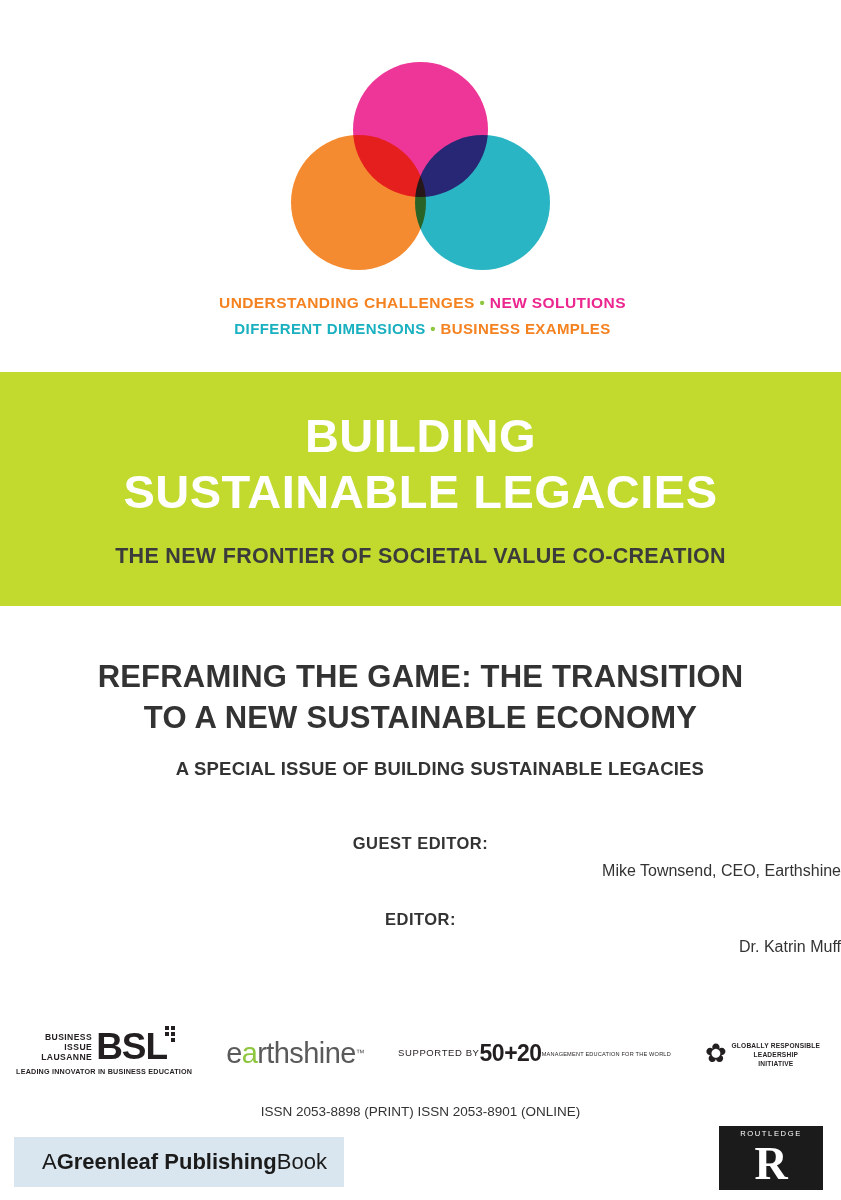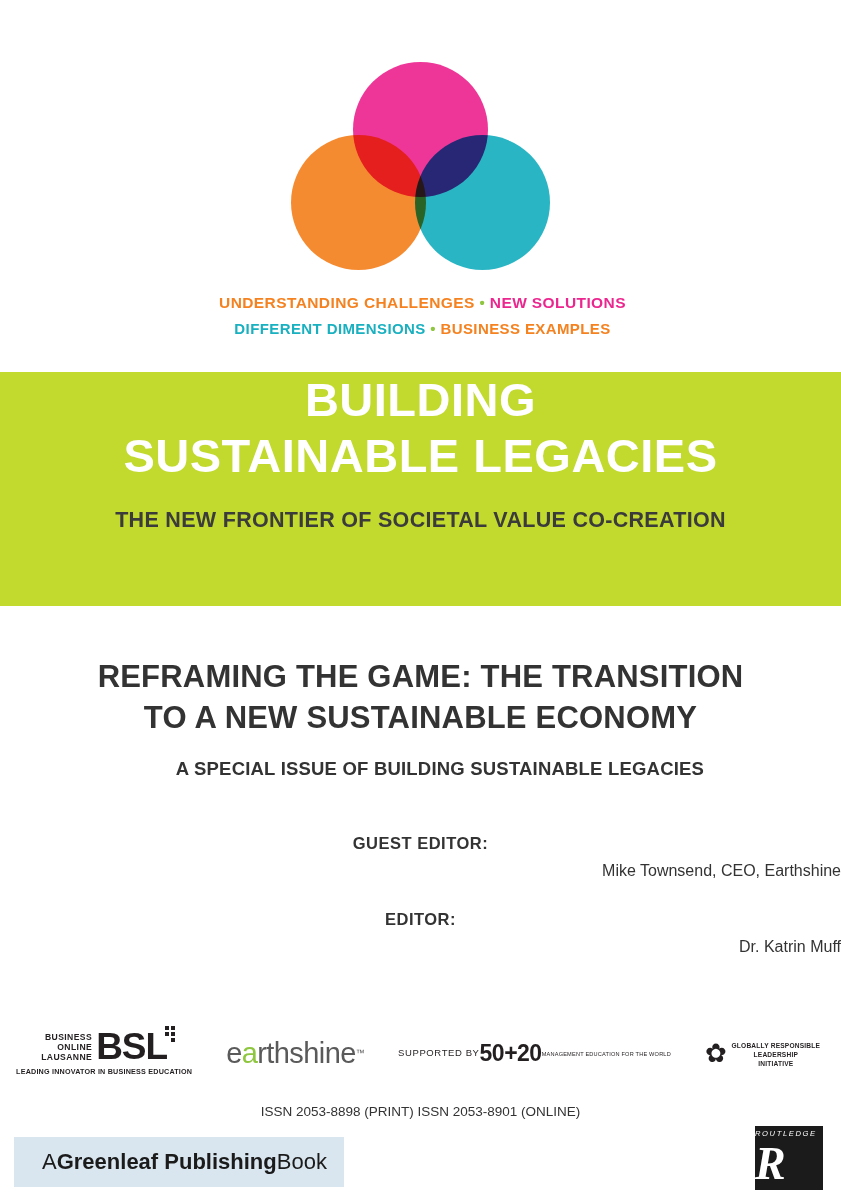--- a/index.html
+++ b/index.html
@@ -75,20 +75,21 @@
   .tag-dot    { color: #8ec63f; font-size: 15px; }
   .tagline .line2 { font-size: 15px; }
 
   
   .green-band {
     position: relative;
     width: 100%;
     height: 234px;
     background: #c2d92e;
     box-sizing: border-box;
+    padding-top: 36px;
     text-align: center;
   }
   .book-title {
     color: #ffffff;
     font-weight: bold;
     font-size: 47px;
     line-height: 56px;
     letter-spacing: 0.5px;
     margin: 0;
   }
@@ -272,22 +273,22 @@
     padding-left: 28px;
     box-sizing: border-box;
     color: #1b1b1b;
     font-size: 22px;
   }
   .greenleaf-badge .strong { font-weight: bold; }
   .routledge {
     position: absolute;
     right: 18px;
     bottom: 10px;
-    width: 68px;
-    font-style: italic;
+    width: 104px;
+    text-align: center;
   }
   .routledge-top {
     background: #1b1b1b;
     color: #ffffff;
     font-size: 7.6px;
     letter-spacing: 1.6px;
     padding: 3px 0 2px;
   }
   .routledge-mark {
     background: #1b1b1b;
@@ -347,21 +348,21 @@
         <div class="credit-name">Dr. Katrin Muff</div>
       </div>
     </div>
 
     <div class="logo-strip">
 
       <div class="logo-item bsl-wrap">
         <div class="bsl-row">
           <div class="bsl-left">
             <div>BUSINESS</div>
-            <div>ONLINE</div>
+            <div>ISSUE</div>
             <div>LAUSANNE</div>
           </div>
           <div class="bsl-mark">BSL<span class="bsl-dots">
               <i style="left:0;top:0;"></i>
                 <i style="left:6px;top:0;"></i>
               <i style="left:0;top:6px;"></i>
                 <i style="left:6px;top:6px;"></i>
               <i style="left:6px;top:12px;"></i>
             </span></div>
         </div>

